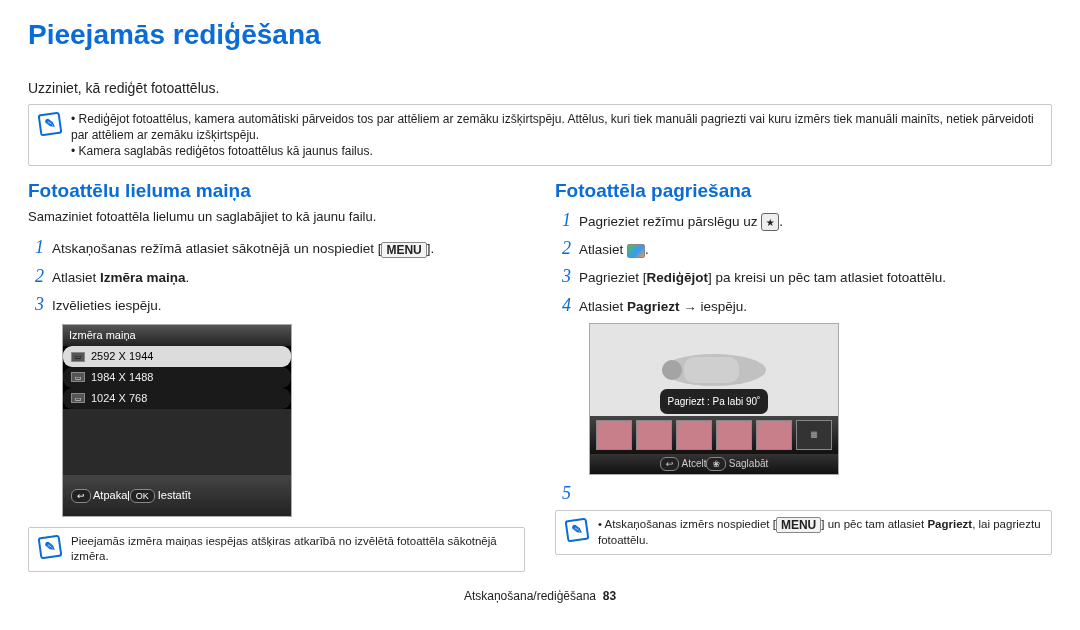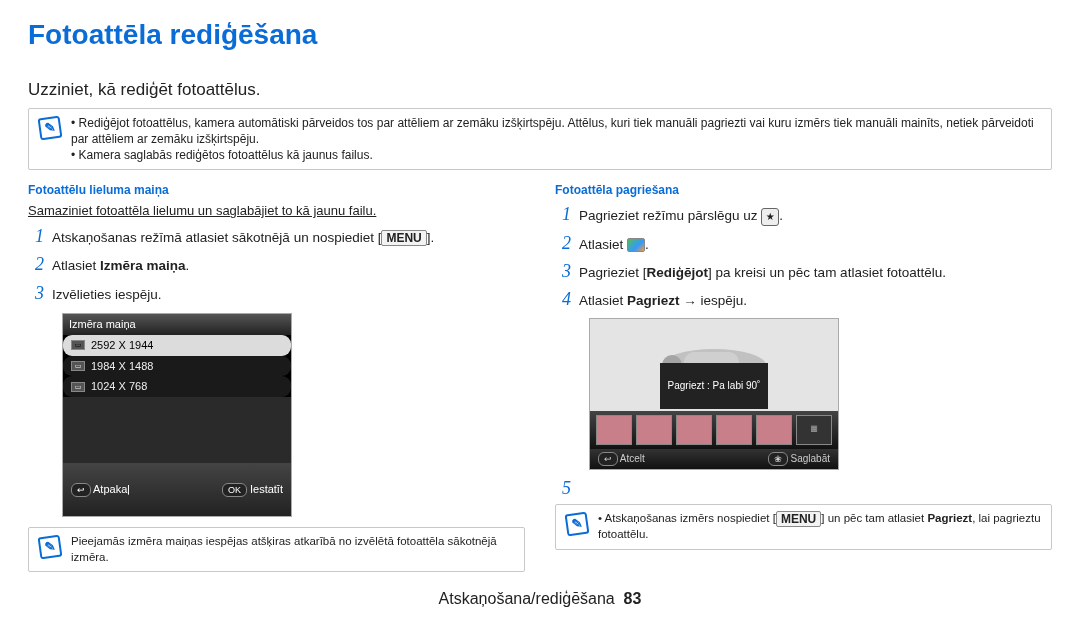--- a/index.html
+++ b/index.html
@@ -12,21 +12,21 @@
     font-size: 13px;
     line-height: 1.35;
     background: #fff;
   }
   h1 {
     color: #0a6cd6;
     font-size: 28px;
     font-weight: 700;
     margin-bottom: 2px;
   }
-  .subtitle { font-size: 17px; margin-bottom: 6px; margin-top: 25px; }
+  .subtitle { font-size: 14px; margin-bottom: 6px; margin-top: 25px; }
   .notebox {
     border: 1px solid #c8c8c8;
     border-radius: 2px;
     display: flex;
     padding: 6px 10px;
     gap: 10px;
     font-size: 12px;
     align-items: flex-start;
     margin-bottom: 8px;
   }
@@ -44,25 +44,25 @@
     font-size: 13px;
     margin-top: 2px;
     transform: rotate(-8deg);
   }
   .notebox ul { list-style: none; }
   .notebox li::before { content: "• "; }
   .columns { display: flex; gap: 30px; }
   .col { flex: 1; }
   h2 {
     color: #0a6cd6;
-    font-size: 12px;
+    font-size: 19px;
     font-weight: 700;
     margin: 4px 0 4px 0;
   }
-  .desc { font-size: 13px; margin-bottom: 4px; text-decoration: underline; }
+  .desc { font-size: 13px; margin-bottom: 10px; }
   ol.steps { list-style: none; counter-reset: step; }
   ol.steps > li {
     display: flex;
     align-items: baseline;
     gap: 8px;
     margin: 4px 0;
     font-size: 13.5px;
   }
   ol.steps > li > .num {
     font-style: italic;
@@ -116,22 +116,22 @@
     background: linear-gradient(#555,#222);
     padding: 3px 6px; color:#fff;
   }
   .mock-row {
     display:flex;align-items:center;gap:6px;
     padding:3px 8px;background:#1a1a1a;color:#eee;border-radius:9px;
   }
   .mock-row.sel { background:#dcdcdc;color:#000; }
   .mock-body { background:#2a2a2a; height:66px; }
   .mock-footer {
-    display:flex;justify-content:space-between;
-    padding:19px 8px;background:linear-gradient(#444,#222);
+    display:flex;justify-content:flex-start;
+    padding:13px 8px;background:linear-gradient(#444,#222);
   }
   .tic {
     display:inline-flex;width:14px;height:10px;
     border:1px solid #888;background:#555;
     align-items:center;justify-content:center;font-size:7px;
   }
   .pill {
     display:inline-block;border:1px solid #888;border-radius:6px;
     padding:0 5px;font-size:9px;background:#222;
   }
@@ -145,41 +145,41 @@
     font-size: 11px;
   }
   .mock2-canvas {
     height: 92px; background:#e4e4e4;
     display:flex;align-items:center;justify-content:center;
     position:relative;
   }
   .mock2-canvas svg { opacity:.85; }
   .mock2-tip {
     position:absolute;bottom:2px;
-    background:#222;color:#fff;padding:16px 8px;font-size:10px;
+    background:#222;color:#fff;padding:6px 8px;font-size:10px;border-radius:7px;
   }
   .mock2-strip {
     display:flex;gap:4px;padding:4px 6px;
     background:linear-gradient(#444,#111);
   }
   .thumb {
     flex:1;height:30px;background:#c97f8a;border:1px solid #888;
     display:flex;align-items:center;justify-content:center;color:#522; font-size:8px;
   }
   .thumb.d { background:#333;color:#aaa; }
   .mock2-footer {
-    display:flex;justify-content:space-between;
+    display:flex;justify-content:center;
     padding:3px 8px;background:linear-gradient(#333,#111);color:#ccc;font-size:10px;
   }
-  .pgnum { text-align:center; font-size:16px; margin-top:8px;}
+  .pgnum { text-align:center; font-size:12px; margin-top:8px;}
 </style>
 </head>
 <body>
 
-<h1>Fotoattēla rediģēšana</h1>
+<h1>Pieejamās rediģēšana</h1>
 <div class="subtitle">Uzziniet, kā rediģēt fotoattēlus.</div>
 
 <div class="notebox">
   <div class="note-icon">✎</div>
   <ul>
     <li>Rediģējot fotoattēlus, kamera automātiski pārveidos tos par attēliem ar zemāku izšķirtspēju. Attēlus, kuri tiek manuāli pagriezti vai kuru izmērs tiek manuāli mainīts, netiek pārveidoti par attēliem ar zemāku izšķirtspēju.</li>
     <li>Kamera saglabās rediģētos fotoattēlus kā jaunus failus.</li>
   </ul>
 </div>
 

